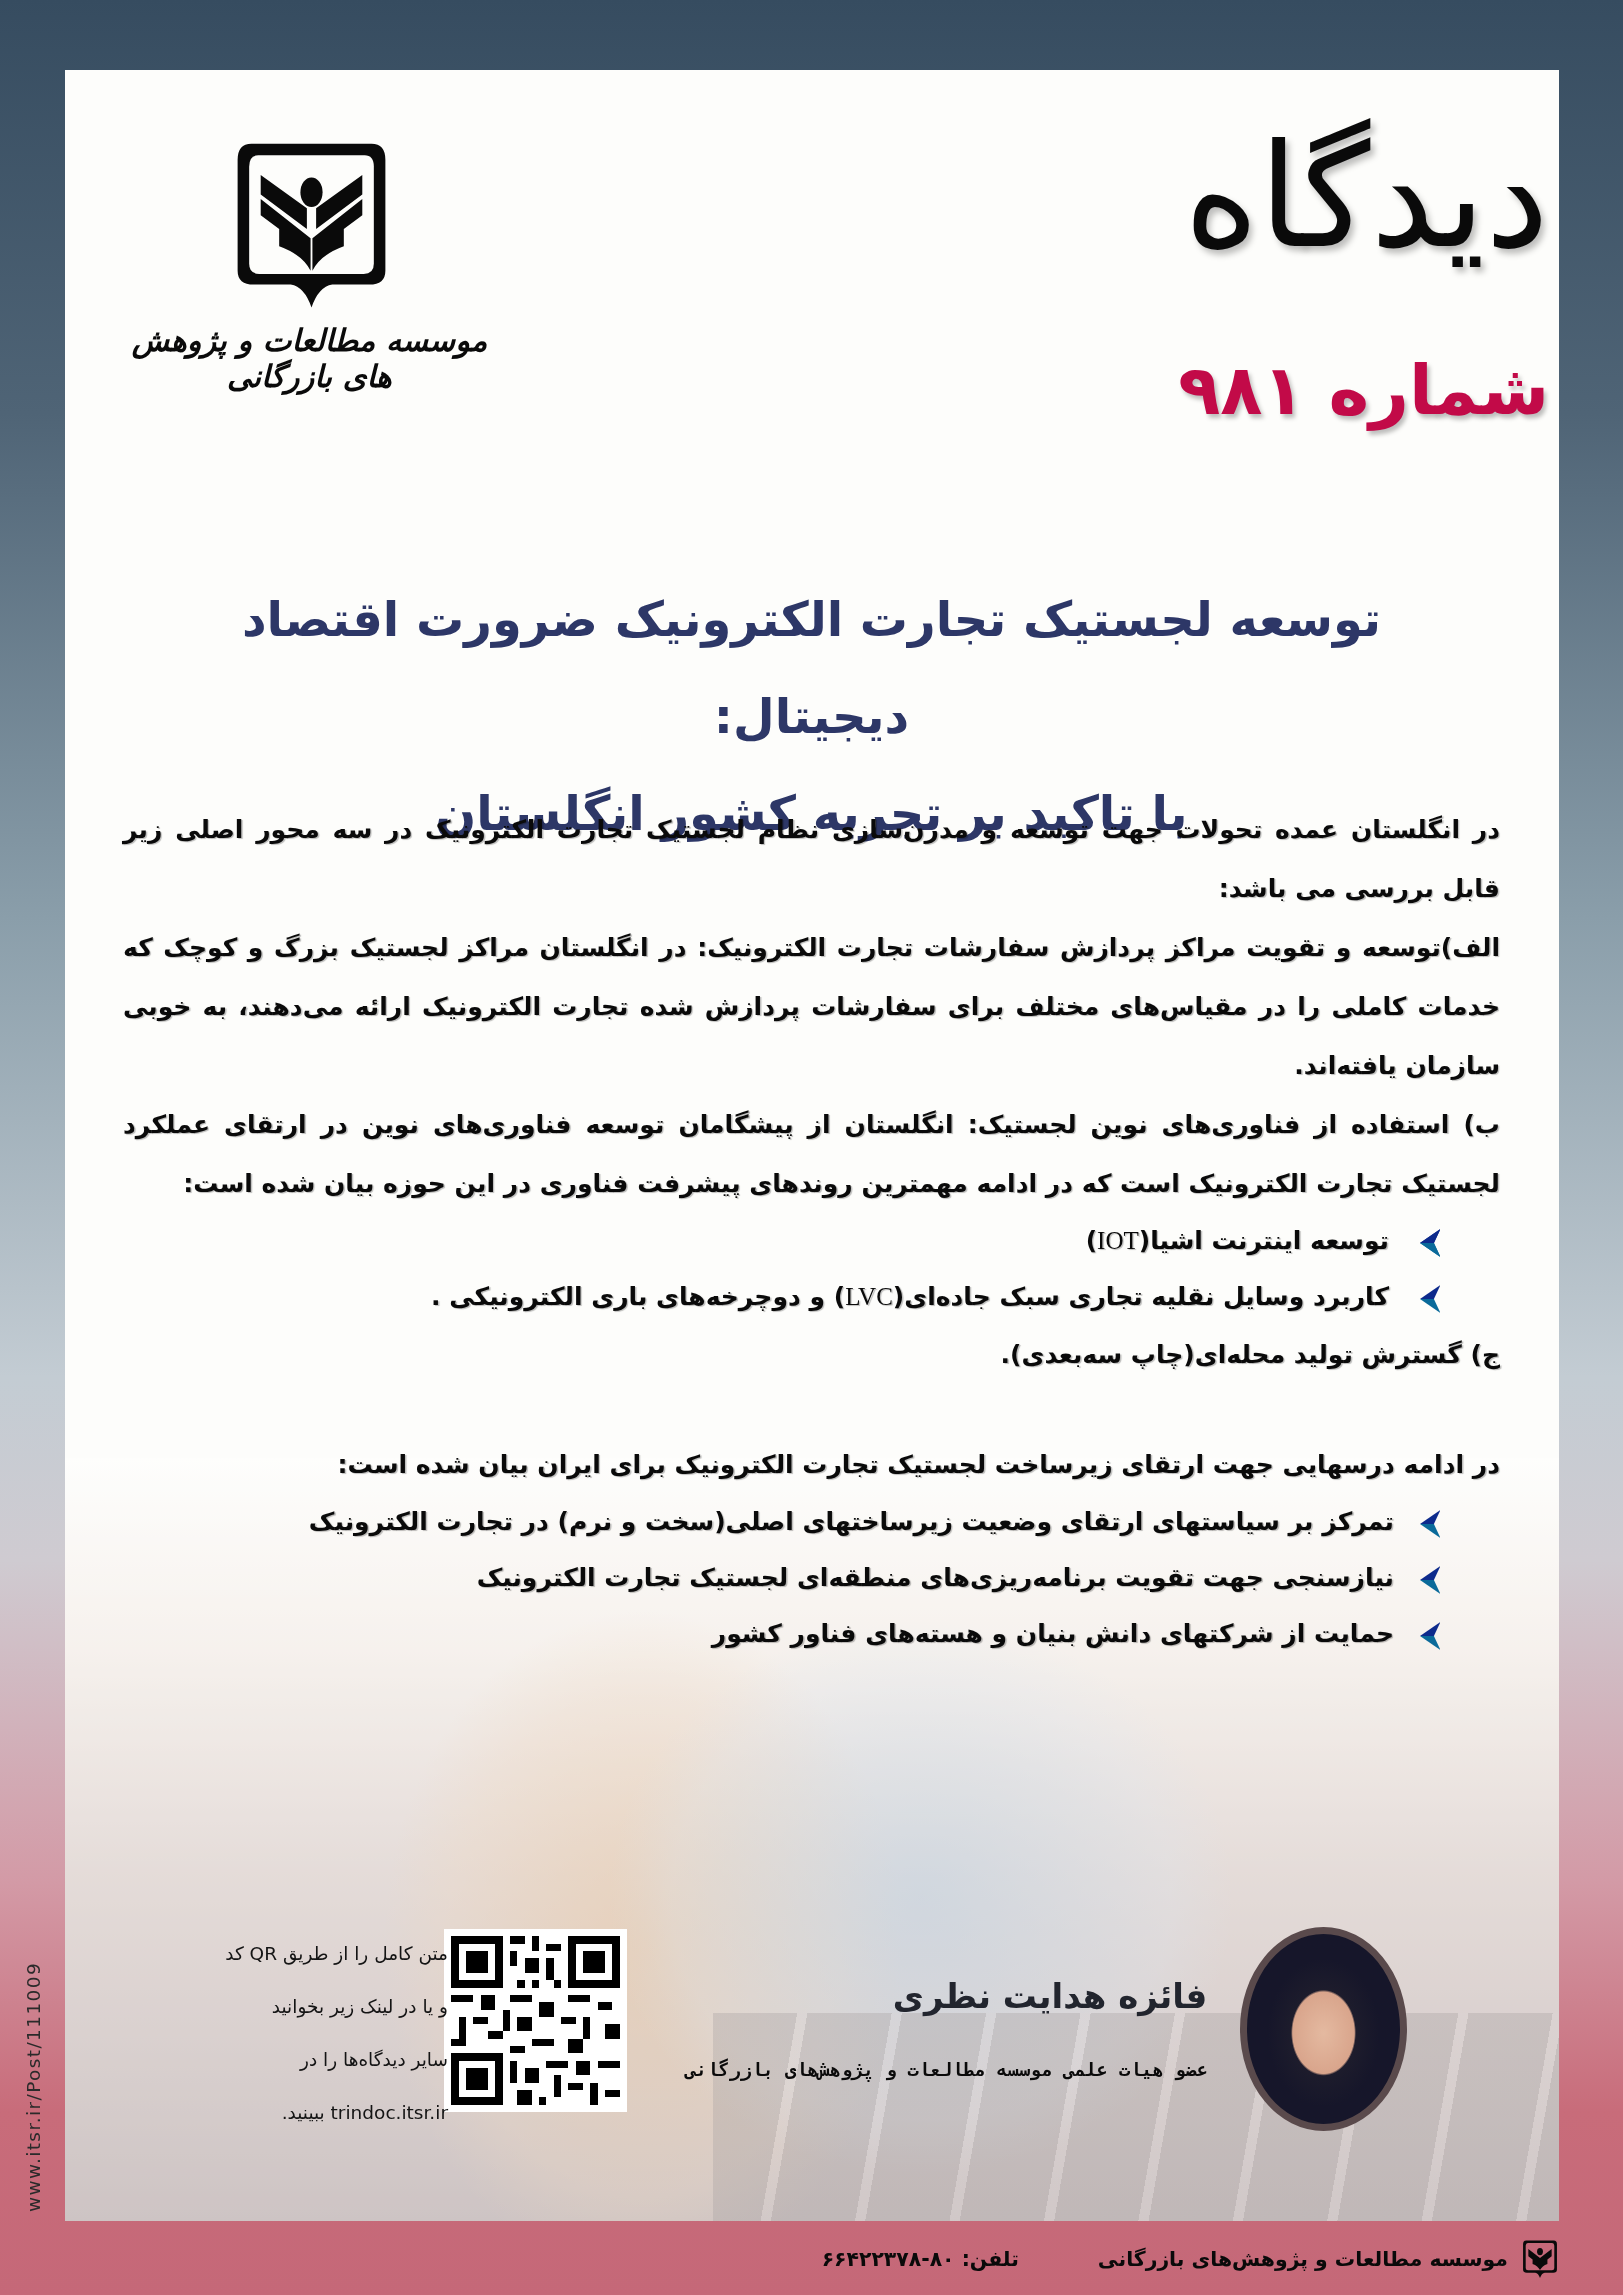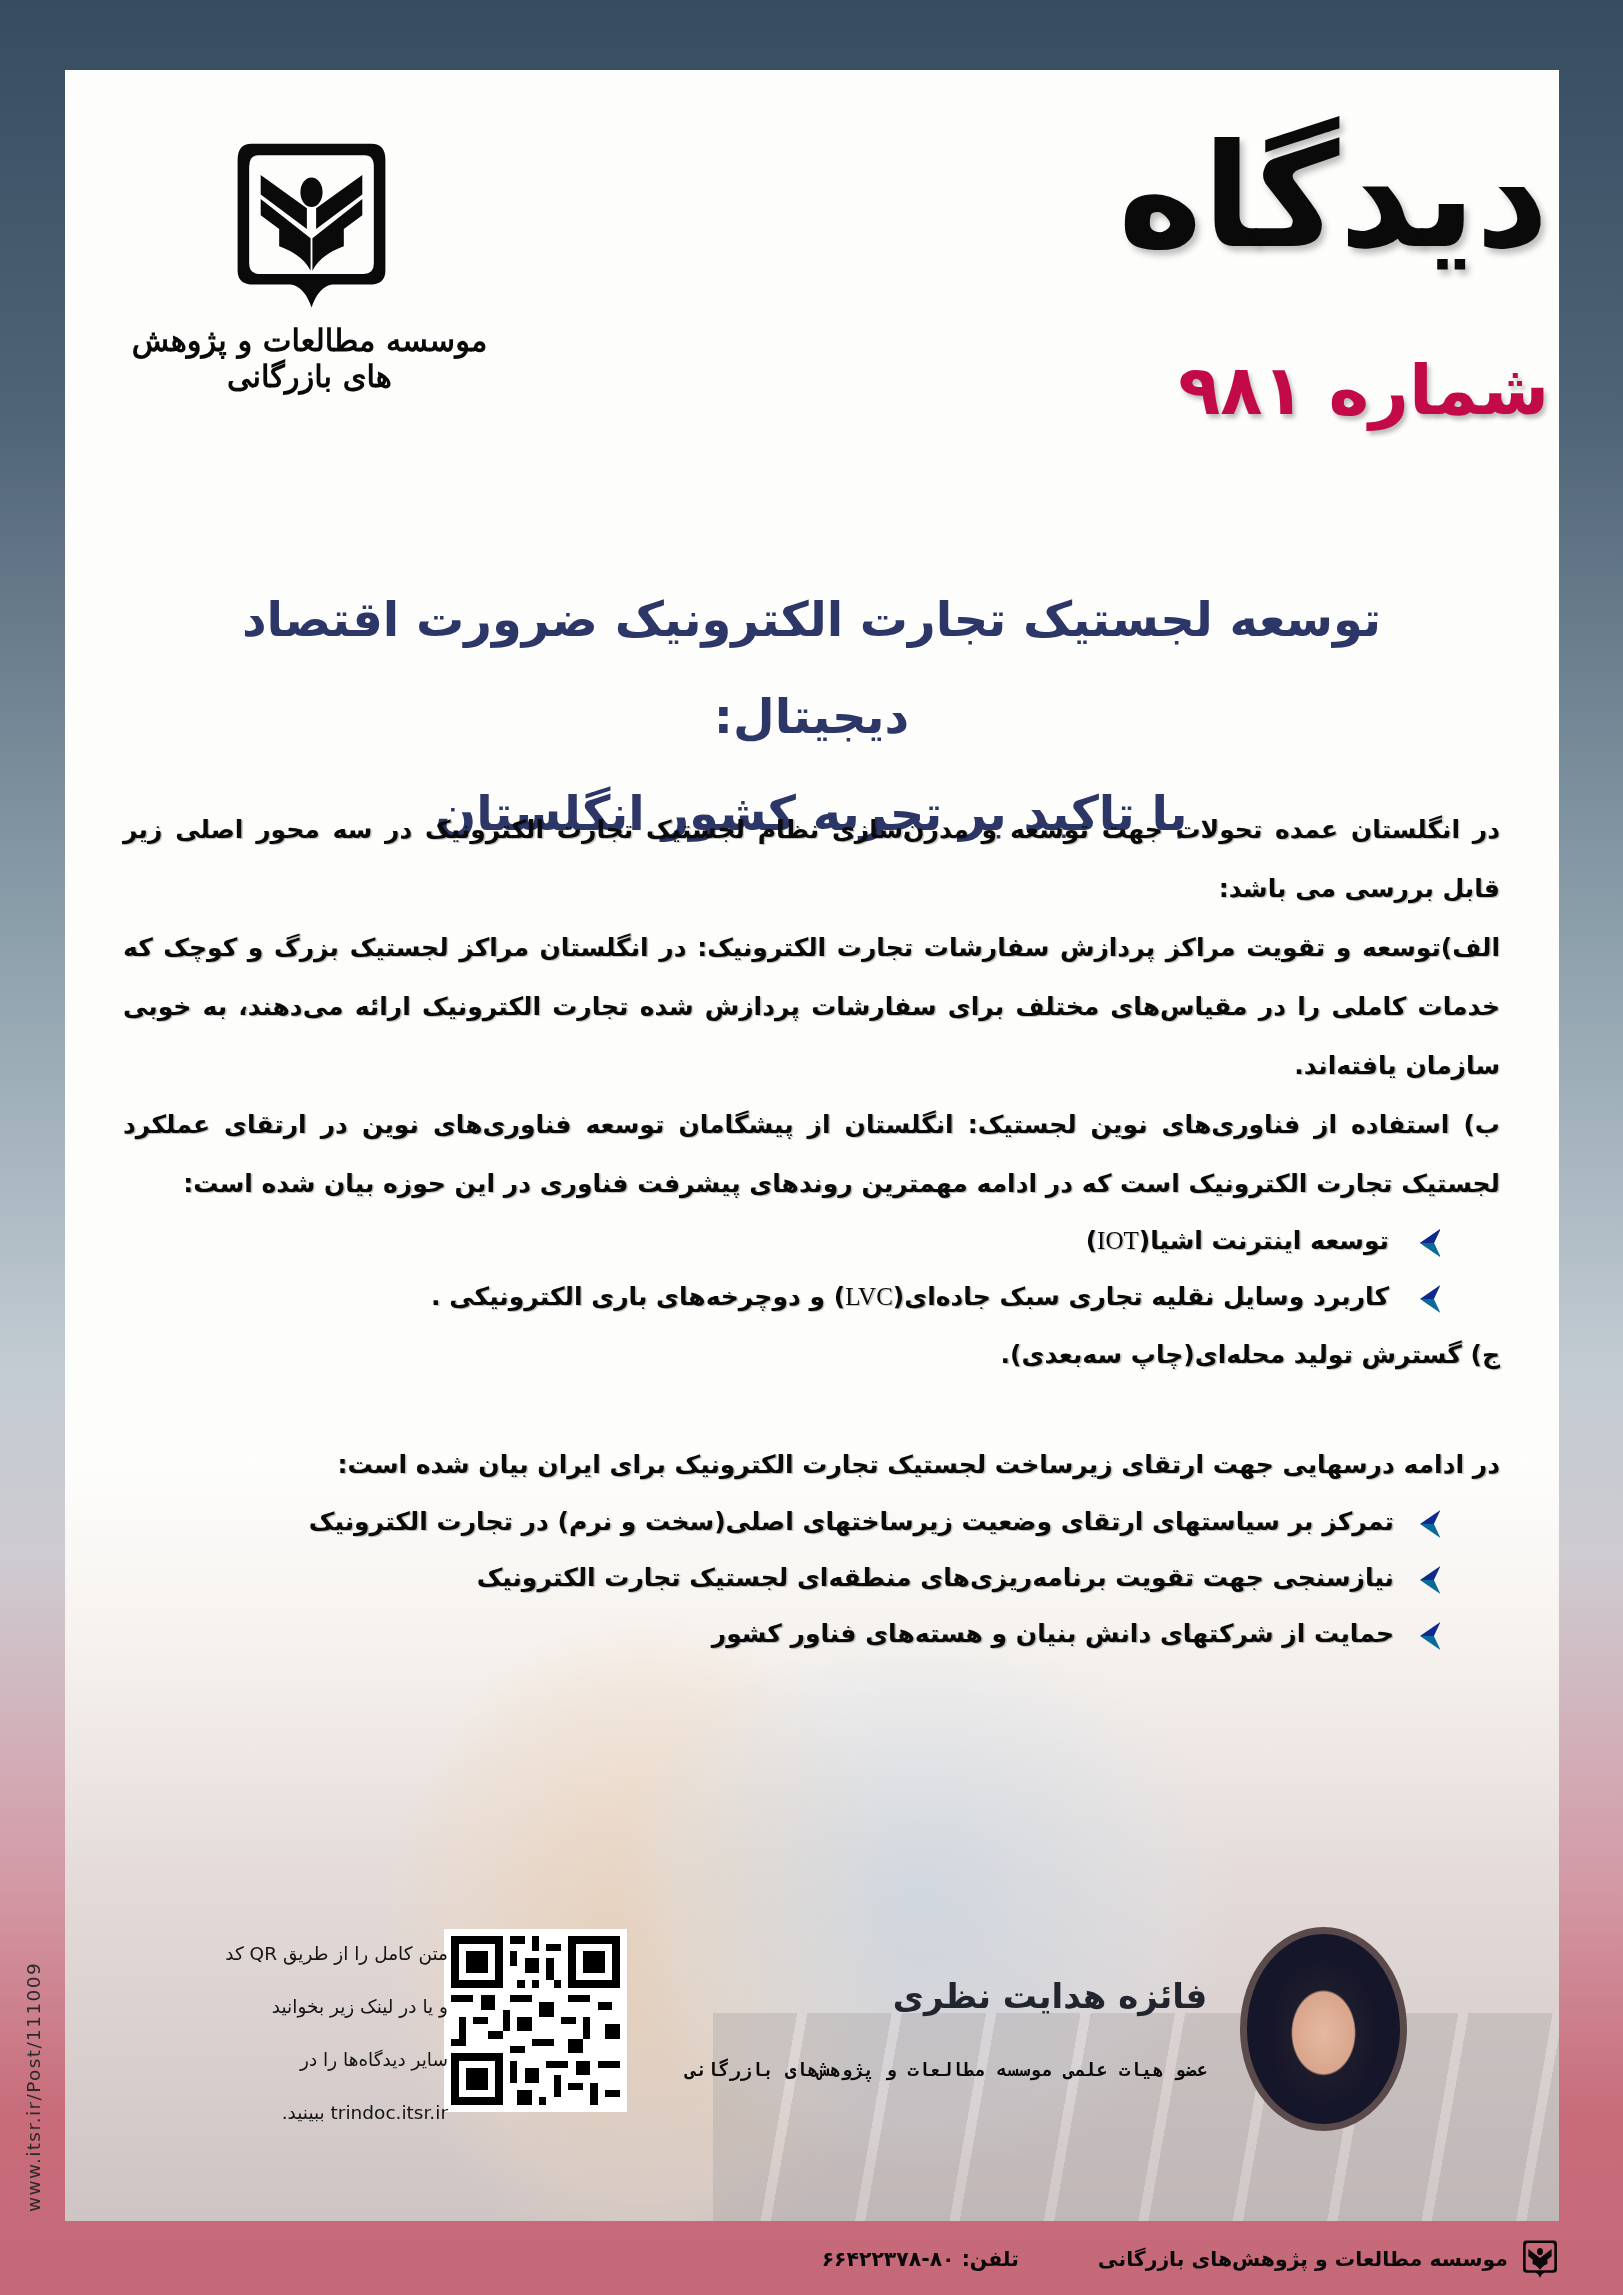--- a/index.html
+++ b/index.html
@@ -23,37 +23,37 @@
     position:absolute; left:648px; top:1943px; width:846px; height:208px;
     background: repeating-linear-gradient(100deg, rgba(120,110,110,0.35) 0 83px, rgba(200,190,190,0.25) 83px 93px);
   }
   .watermark {
     position:absolute; left:0; right:0; top:1388px; height:763px; background:rgba(255,255,255,0.35);
   }
 
   
   .brand-title {
     position:absolute; right:74px; top:125px; font-family:"DejaVu Sans", sans-serif;
-    font-weight:bold; font-size:143px; color:#0a0a0a; letter-spacing:3.7px; direction:rtl;
+    font-weight:normal; font-size:143px; color:#0a0a0a; letter-spacing:3.7px; direction:rtl;
     text-shadow: 3.7px 4.6px 6.5px rgba(0,0,0,0.25);
     line-height:1;
     margin-left:8px;
   }
   .issue {
     position:absolute; right:74px; top:356px; direction:rtl;
     font-family:"DejaVu Sans", sans-serif; font-weight:bold; font-size:69px; color:#c20a48;
     text-shadow: 2.8px 3.7px 4.6px rgba(0,0,0,0.25); line-height:1;
   }
   .logo-wrap { position:absolute; left:120px; top:139px; width:379px; }
   .logo-box {
     position:absolute; left:113px; top:0; width:157px; height:171px;
   }
   .org-name {
     position:absolute; left:0; top:183px; width:379px; text-align:center; direction:rtl;
-    font-family:"DejaVu Serif", serif; font-weight:bold; font-size:30.5px; color:#0a0a0a;
+    font-family:"DejaVu Serif", serif; font-style:italic; font-weight:bold; font-size:30.5px; color:#0a0a0a;
   }
 
   
   .article-title {
     position:absolute; left:139px; right:139px; top:571px; text-align:center; direction:rtl;
     font-family:"DejaVu Sans", sans-serif; font-weight:bold; color:#2d3767; font-size:48px; line-height:97px;
   }
 
   
   .body {

